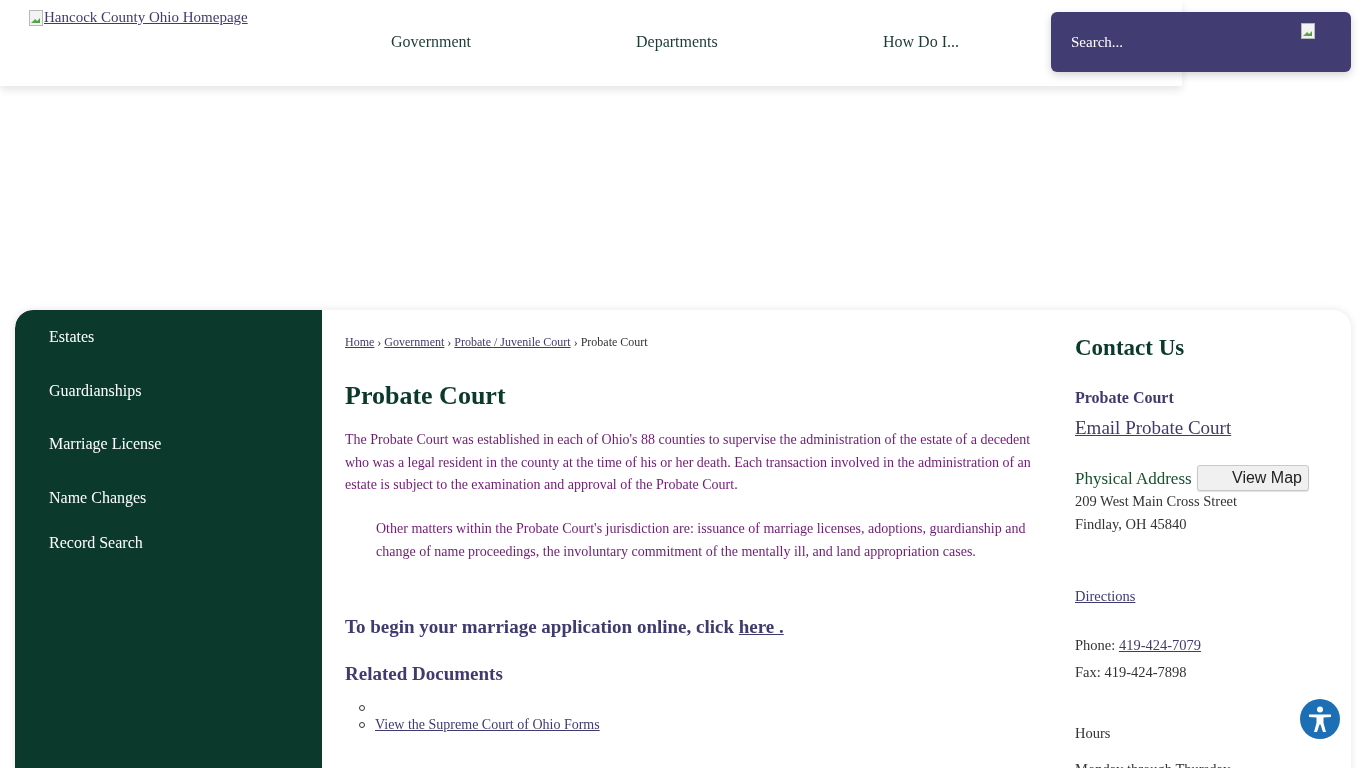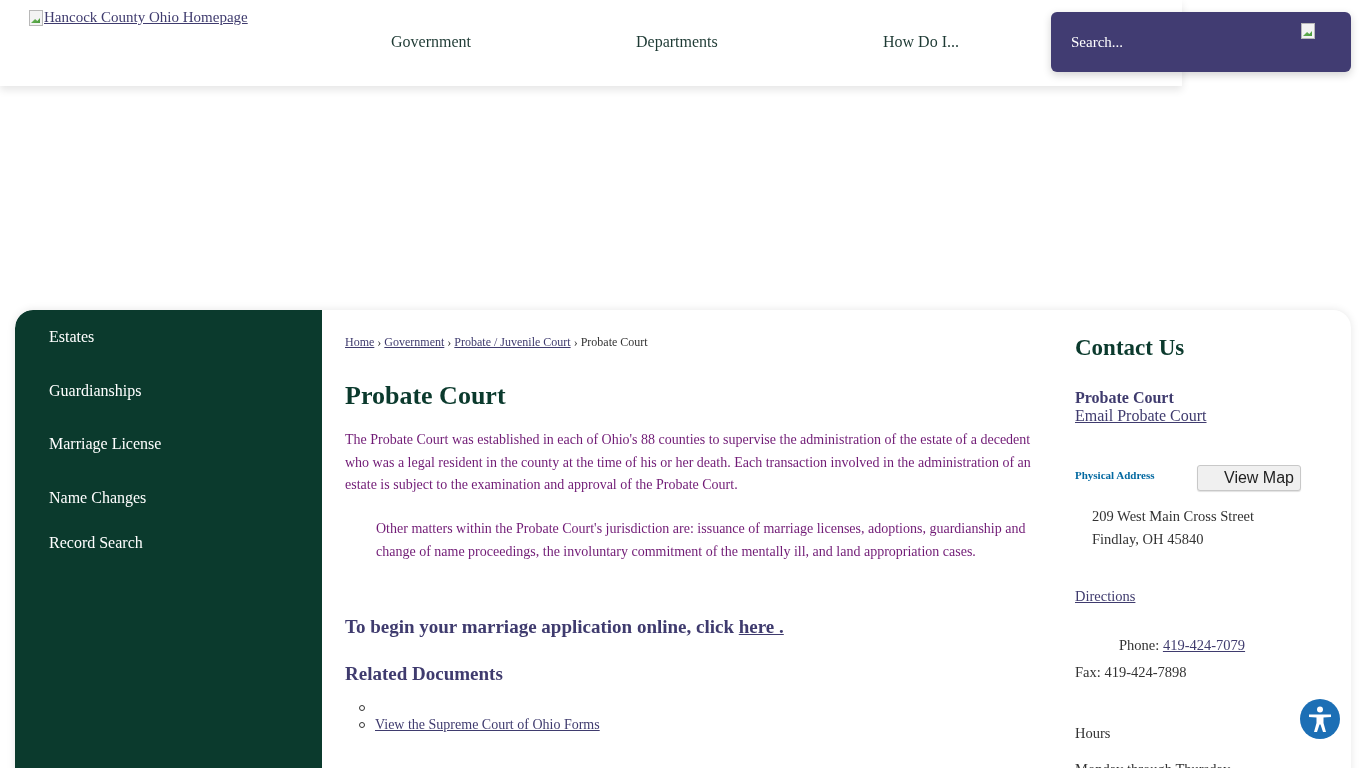--- a/index.html
+++ b/index.html
@@ -35,26 +35,26 @@
   .cta a { color: #3f3b6e; }
   .related-title { position: absolute; top: 353px; left: 0; font-size: 19px; font-weight: bold; color: #3f3b6e; }
   .doc-list { position: absolute; top: 395px; left: 14px; list-style: none; }
   .doc-item { font-size: 14px; line-height: 28px; display: flex; align-items: center; }
   .bullet { display: inline-block; width: 6px; height: 6px; border: 1px solid #333; border-radius: 50%; margin-right: 10px; }
   .doc-item a { color: #3f3b6e; }
 
   .contact { position: absolute; left: 1060px; top: 0; width: 260px; }
   .contact-title { position: absolute; top: 25px; left: 0; font-size: 23px; font-weight: bold; color: #0b3a2d; white-space: nowrap; }
   .dept-name { position: absolute; top: 79px; left: 0; font-size: 16px; font-weight: bold; color: #3f3b6e; white-space: nowrap; }
-  .email-link { position: absolute; top: 97px; left: 0; font-size: 16px; color: #3f3b6e; white-space: nowrap; }
-  .addr-label { position: absolute; top: 159px; left: 0; font-size: 11px; font-weight: bold; color: #0369a1; white-space: nowrap; }
-  .map-btn { position: absolute; top: 155px; left: 122px; width: 104px; height: 26px; background: #f0f0f0; border: 1px solid #c8c8c8; border-radius: 3px; font-family: "Liberation Sans", sans-serif; font-size: 16px; color: #222; text-align: right; padding-right: 6px; cursor: pointer; box-shadow: 0 1px 1px rgba(0,0,0,0.12); }
-  .addr-line { position: absolute; left: 17px; font-size: 14.5px; color: #333; white-space: nowrap; margin-top: 15px; }
+  .email-link { position: absolute; top: 107px; left: 0; font-size: 19px; color: #3f3b6e; white-space: nowrap; }
+  .addr-label { position: absolute; top: 159px; left: 0; font-size: 17px; font-weight: normal; color: #14532d; white-space: nowrap; }
+  .map-btn { position: absolute; top: 155px; left: 122px; width: 112px; height: 26px; background: #f0f0f0; border: 1px solid #c8c8c8; border-radius: 3px; font-family: "Liberation Sans", sans-serif; font-size: 16px; color: #222; text-align: right; padding-right: 6px; cursor: pointer; box-shadow: 0 1px 1px rgba(0,0,0,0.12); }
+  .addr-line { position: absolute; left: 0; font-size: 14.5px; color: #333; white-space: nowrap; }
   .directions { position: absolute; top: 278px; left: 0; font-size: 14.5px; color: #3f3b6e; }
-  .phone { position: absolute; top: 327px; left: 0; font-size: 14.5px; color: #333; white-space: nowrap; margin-left: 44px; }
+  .phone { position: absolute; top: 327px; left: 0; font-size: 14.5px; color: #333; white-space: nowrap; }
   .phone a { color: #3f3b6e; }
   .fax { position: absolute; top: 354px; left: 0; font-size: 14.5px; color: #333; white-space: nowrap; }
   .hours { position: absolute; top: 415px; left: 0; font-size: 14.5px; color: #333; }
   .hours-line { position: absolute; top: 451px; left: 0; font-size: 14.5px; color: #333; white-space: nowrap; }
 
   .a11y-btn { position: absolute; left: 1300px; top: 699px; width: 40px; height: 40px; border-radius: 50%; background: #1c6fb5; cursor: pointer; z-index: 10; display: flex; align-items: center; justify-content: center; }
 </style>
 </head>
 <body>
 

